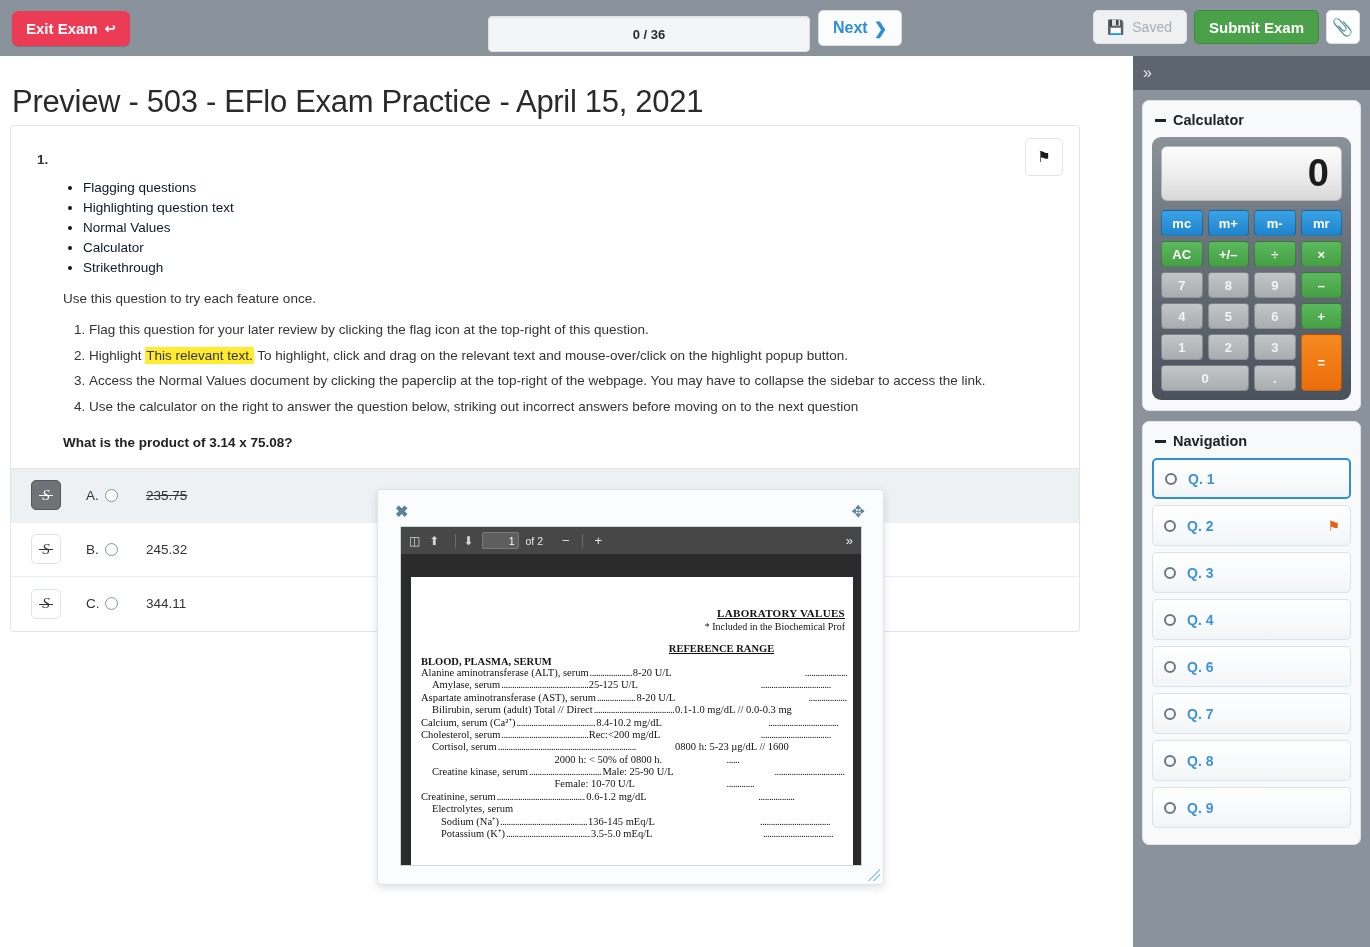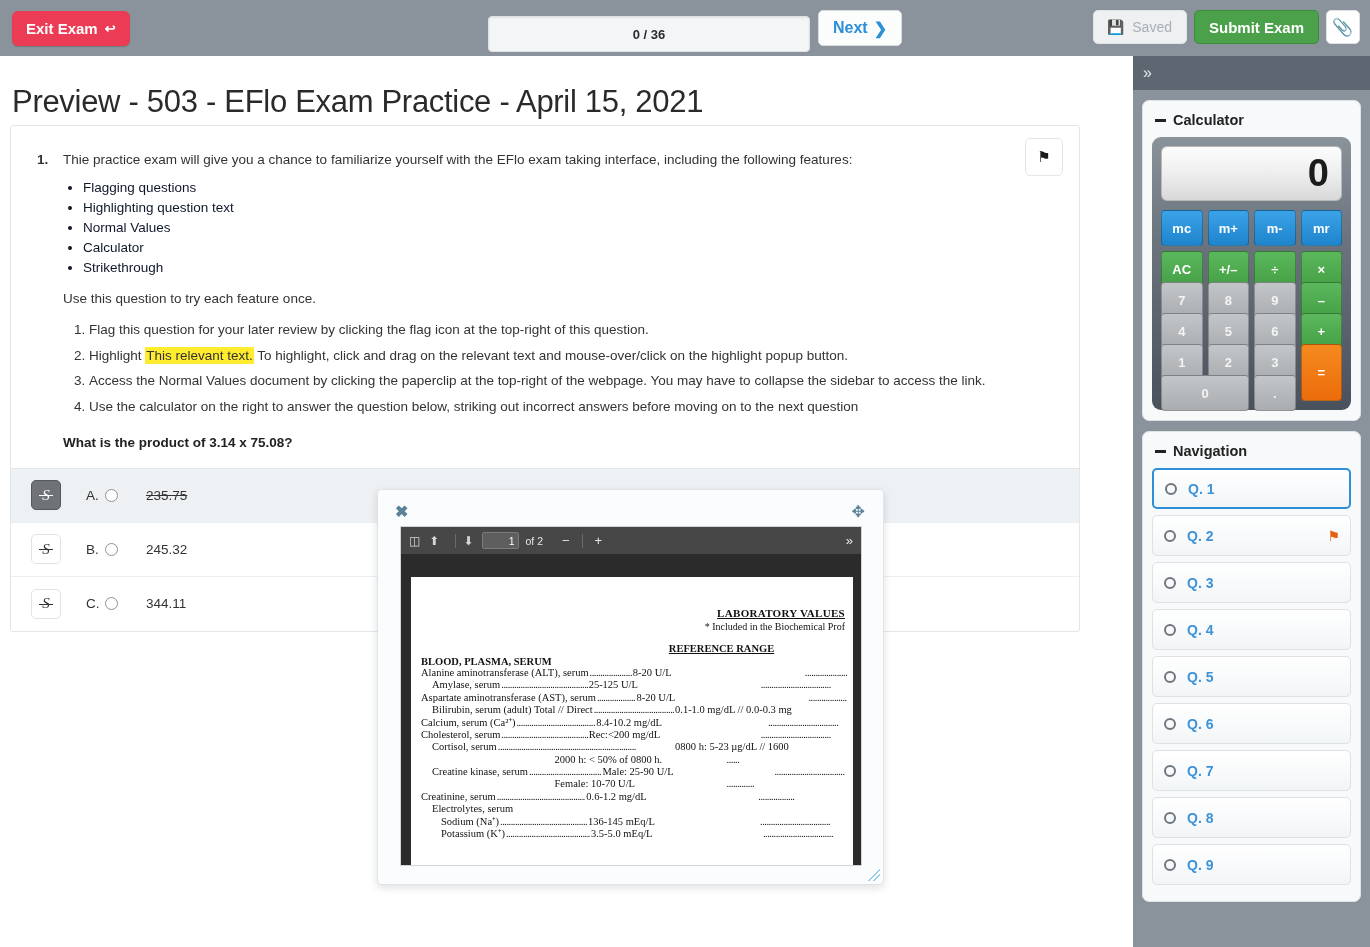--- a/index.html
+++ b/index.html
@@ -193,21 +193,21 @@
     background: linear-gradient(180deg,#fdfdfd 0%, #ececec 55%, #d8d8d8 100%);
     border-radius: 6px;
     border: 1px solid #b8b8b8;
     display: flex; align-items: center; justify-content: flex-end;
     padding-right: 12px;
     font-size: 38px; font-weight: bold; color: #1c1c1c;
     font-family: "Liberation Sans", sans-serif;
   }
   .calc-grid { margin-top: 9px; display: grid; grid-template-columns: repeat(4, 1fr); gap: 5px; }
   .key {
-    height: 36px; border-radius: 4px;
+    height: 26px; border-radius: 4px;
     display: flex; align-items: center; justify-content: center;
     font-size: 13px; font-weight: bold; color: #fff;
     cursor: pointer; border: 1px solid rgba(0,0,0,.25);
     font-family: "Liberation Sans", sans-serif;
   }
   .k-blue  { background: linear-gradient(180deg,#3ba3e8,#1e84cc); }
   .k-green { background: linear-gradient(180deg,#5cb85c,#45a045); }
   .k-gray  { background: linear-gradient(180deg,#c3c6c8,#a9adb0); color:#f2f4f5; }
   .k-orange{ background: linear-gradient(180deg,#f58a1f,#ec6c0b); }
   .k-span2 { grid-column: span 2; }
@@ -334,21 +334,20 @@
 
 <div class="main">
   <h1 class="page-title">Preview - 503 - EFlo Exam Practice - April 15, 2021</h1>
 
   <div class="qcard">
     <div class="qbody">
       <div class="flag-btn">⚑</div>
 
       <div class="qnum-line">
         <span class="qnum">1.</span>
-        <span class="qtext">Thie practice exam will give you a chance to familiarize yourself with the EFlo exam taking interface, including the following features:</span>
       </div>
 
       <ul class="feat">
         <li>Flagging questions</li>
         <li>Highlighting question text</li>
         <li>Normal Values</li>
         <li>Calculator</li>
         <li>Strikethrough</li>
       </ul>
 
@@ -455,24 +454,20 @@
       <span class="nav-label">Q. 2</span>
       <span class="nav-flag">⚑</span>
     </div>
     <div class="nav-item">
       <span class="nav-circle"></span>
       <span class="nav-label">Q. 3</span>
     </div>
     <div class="nav-item">
       <span class="nav-circle"></span>
       <span class="nav-label">Q. 4</span>
-    </div>
-    <div class="nav-item">
-      <span class="nav-circle"></span>
-      <span class="nav-label">Q. 5</span>
     </div>
     <div class="nav-item">
       <span class="nav-circle"></span>
       <span class="nav-label">Q. 6</span>
     </div>
     <div class="nav-item">
       <span class="nav-circle"></span>
       <span class="nav-label">Q. 7</span>
     </div>
     <div class="nav-item">

